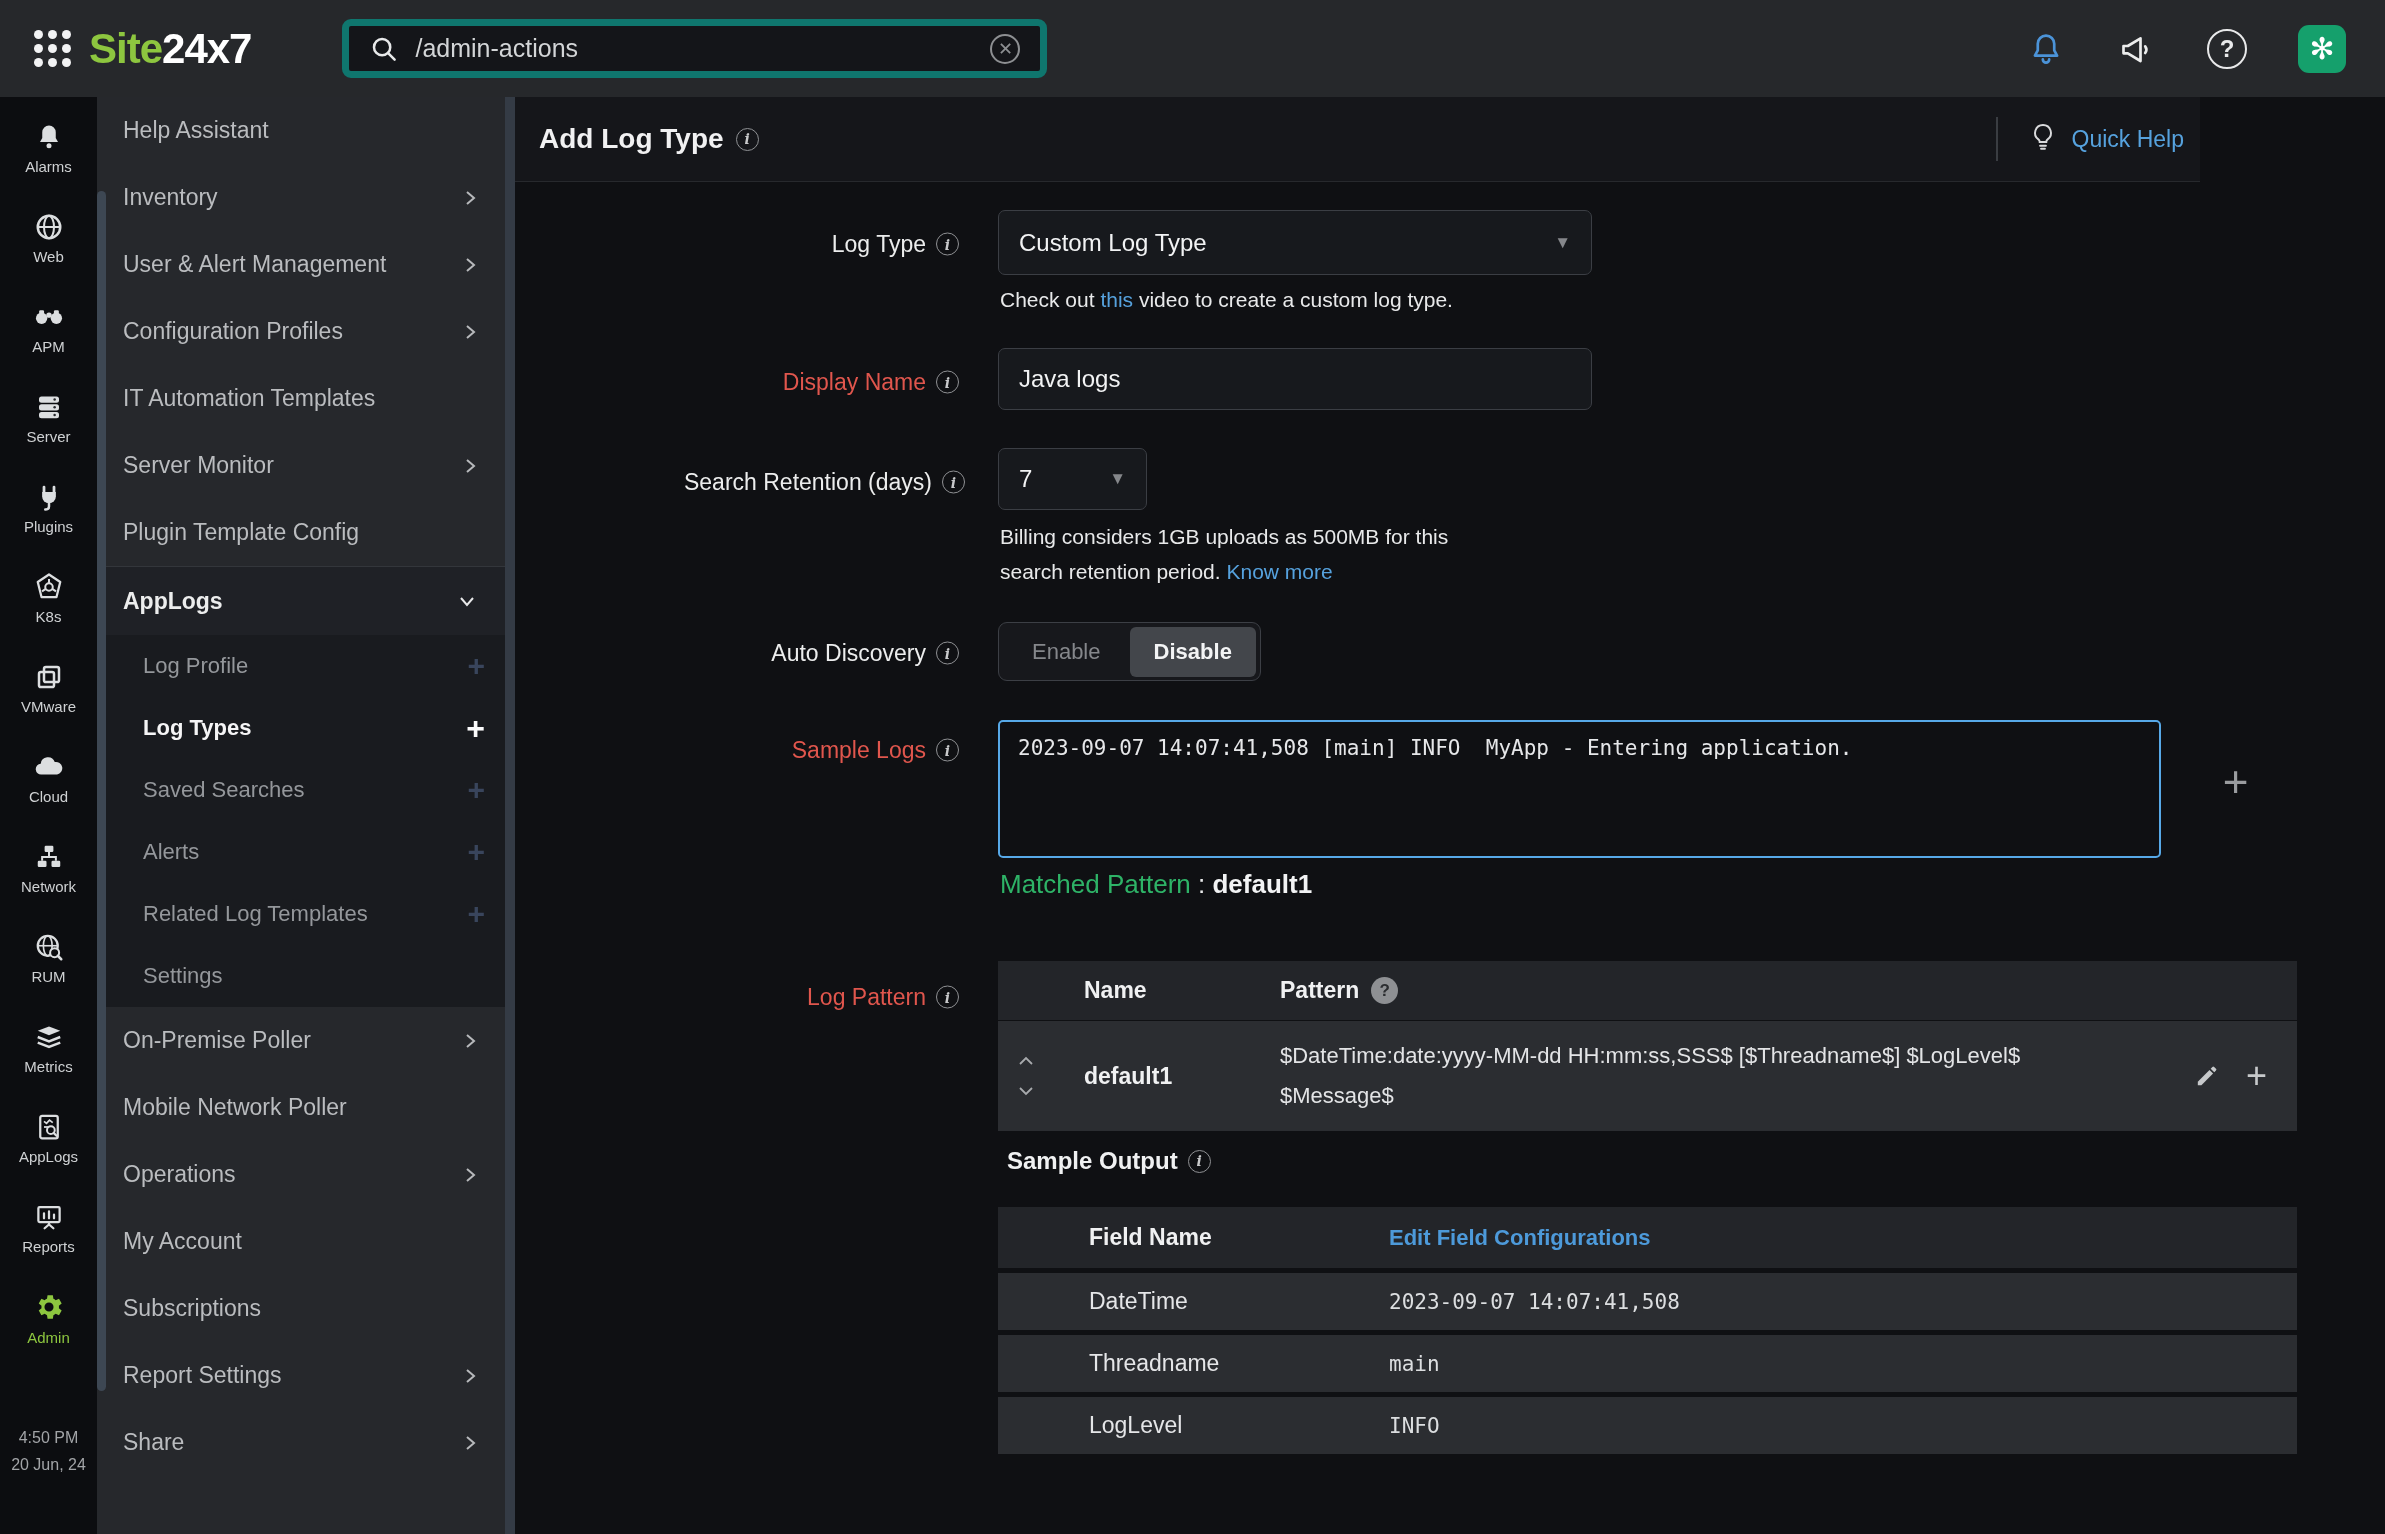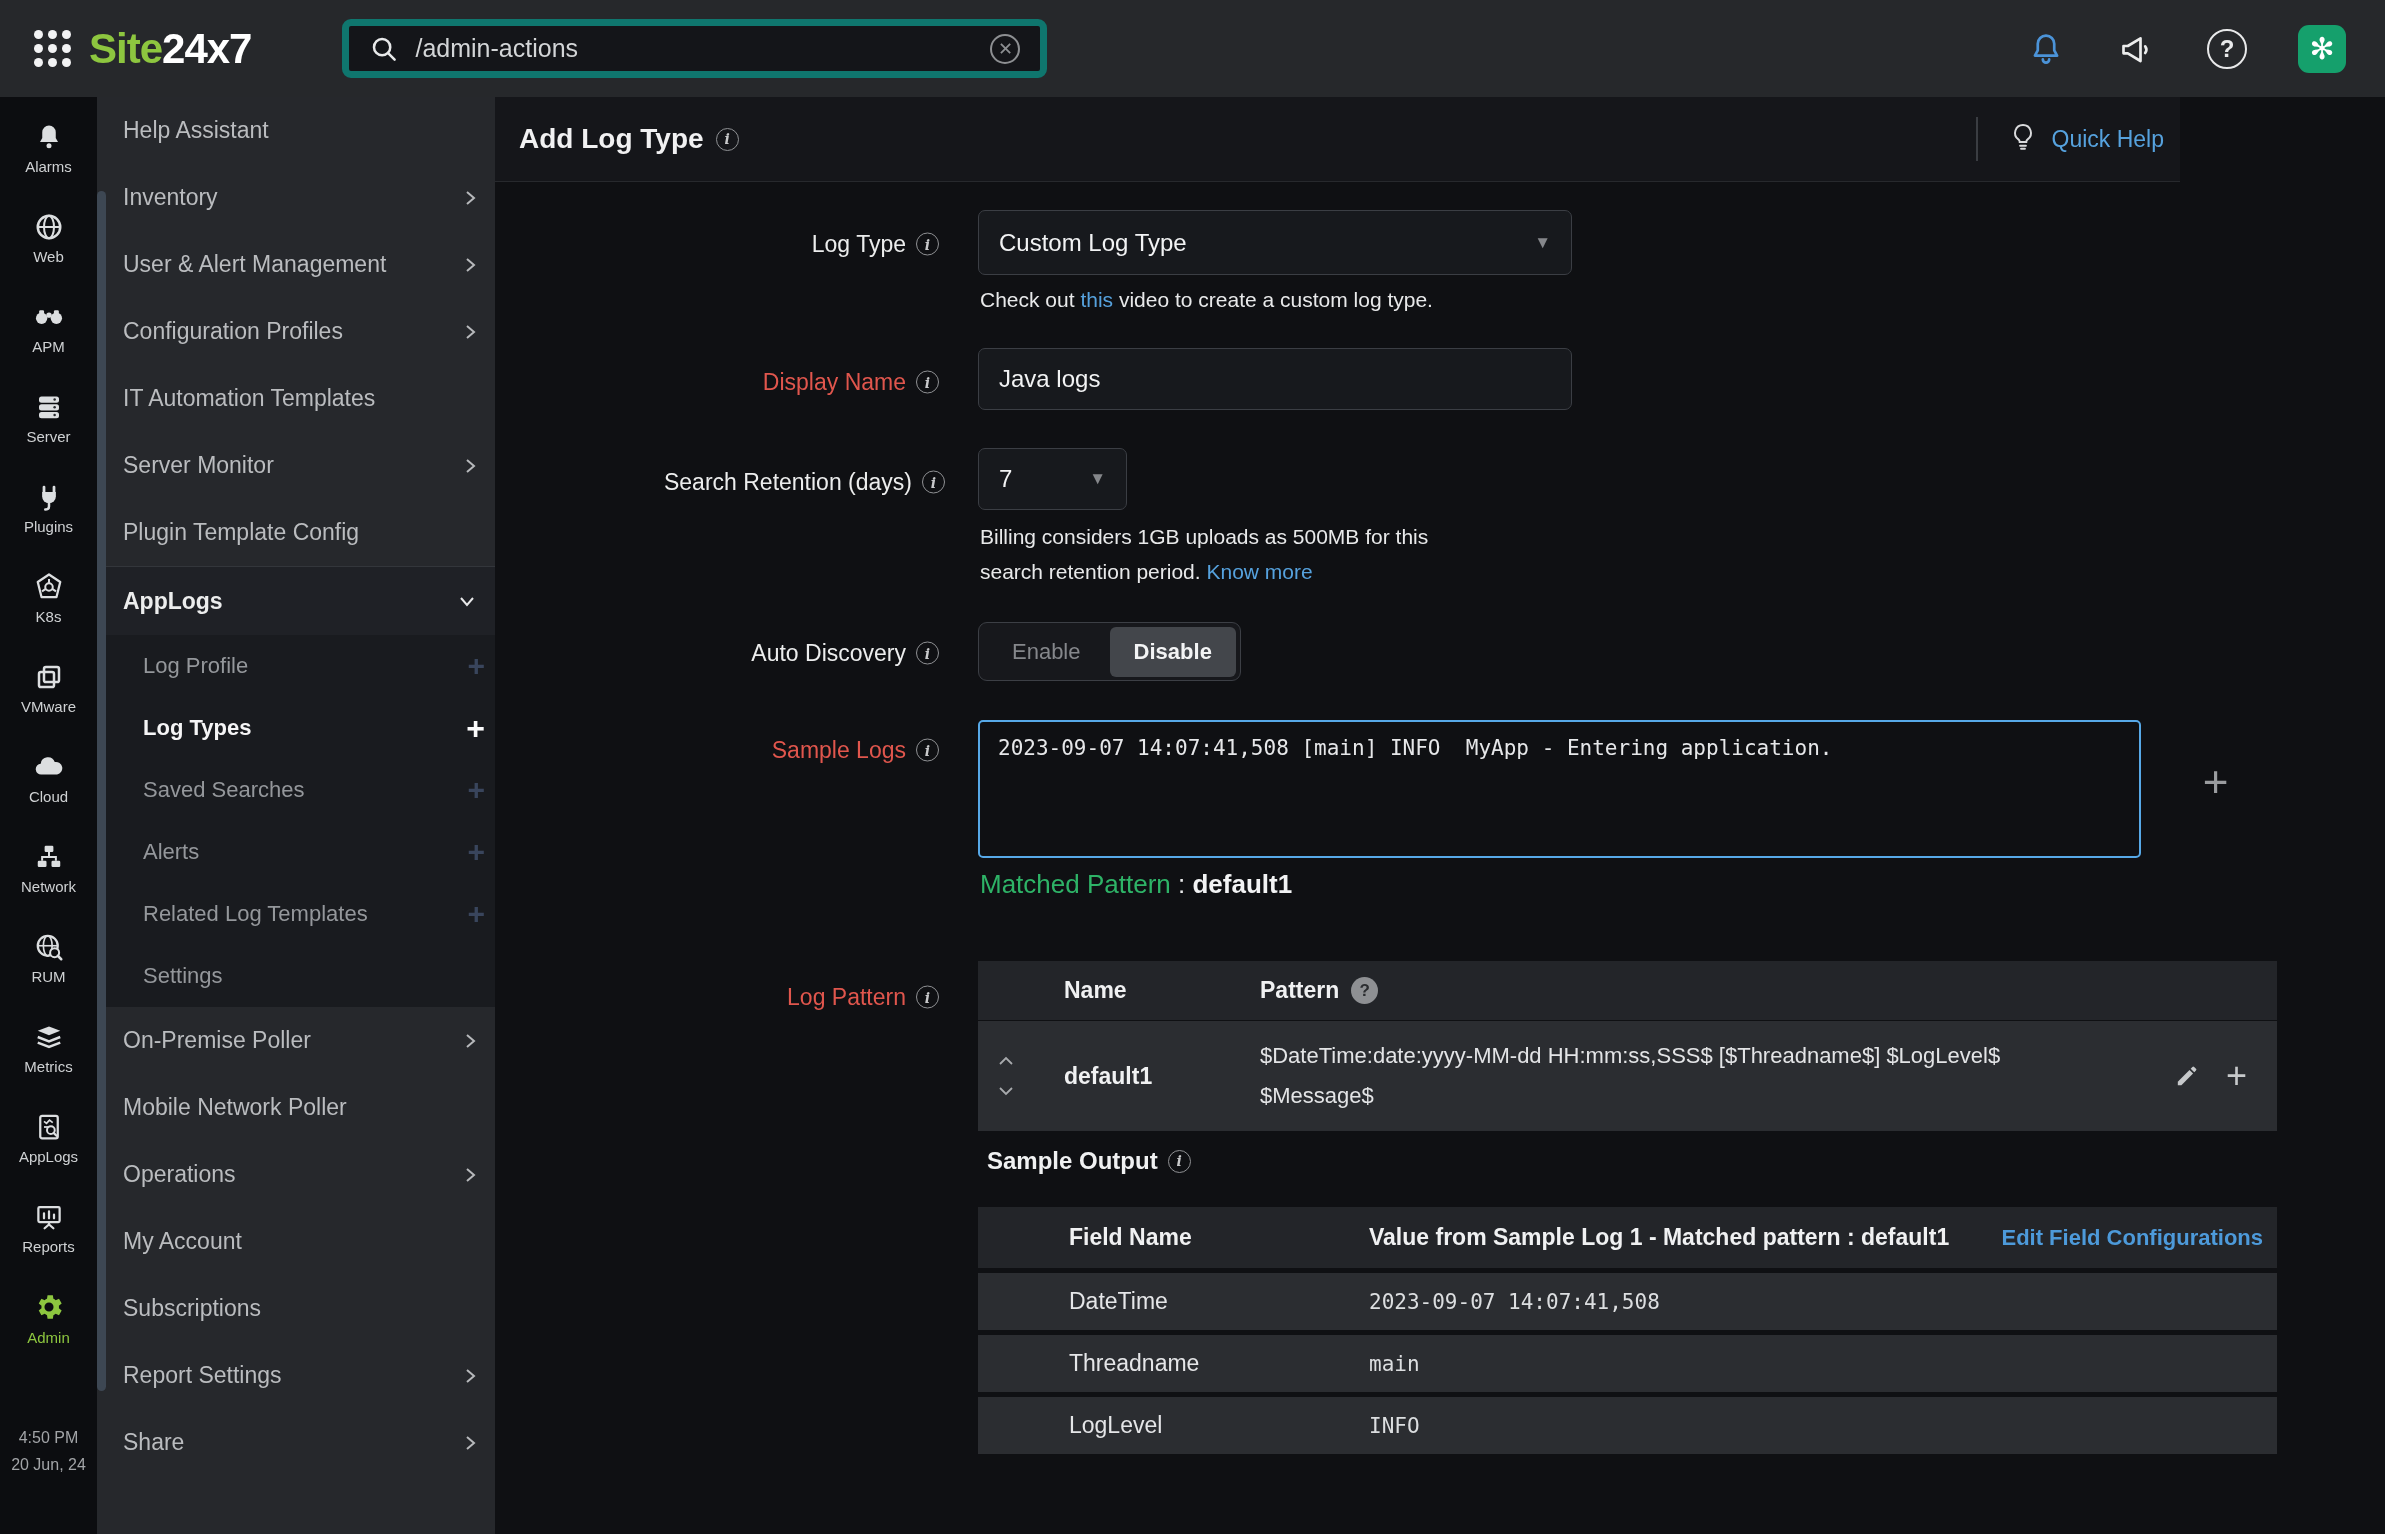--- a/index.html
+++ b/index.html
@@ -48,21 +48,21 @@
   .sb-applogs{ height:69px; background:#1f2126; border-top:1px solid #33363b;
     display:flex; align-items:center; justify-content:space-between; padding:0 36px 0 26px;
     font-size:23px; font-weight:700; color:#eceded; cursor:pointer;}
   .sb-sub{ background:#191b1f; }
   .sb-subitem{ height:62px; display:flex; align-items:center; justify-content:space-between;
     padding:0 30px 0 46px; font-size:22px; color:#94979b; cursor:pointer;}
   .sb-subitem.active{ color:#f5f5f6; font-weight:700; }
   .plus-dim{ font-size:30px; font-weight:700; color:#39455c; }
   .plus-bright{ font-size:32px; font-weight:700; color:#fbfbfc; }
   
-  .main{ position:absolute; left:495px; top:97px; width:1685px; height:1438px; background:#0f1013;}
+  .main{ position:absolute; left:515px; top:97px; width:1685px; height:1438px; background:#0f1013;}
   .main-header{ position:relative; height:85px; background:#15161a;
     border-bottom:1px solid #27292d; display:flex; align-items:center; padding:0 16px 0 24px;}
   .page-title{ font-size:28px; font-weight:700; color:#f1f1f2; }
   .qh{ margin-left:auto; display:flex; align-items:center; gap:14px; cursor:pointer;}
   .qh-divider{ width:2px; height:44px; background:#3a3d42; margin-right:16px;}
   .qh-label{ font-size:23px; color:#56a2de; }
   .main-body{ position:relative; width:1871px; height:1352px; }
   .flabel{ position:absolute; left:0; width:444px; display:flex; align-items:center;
     justify-content:flex-end; gap:10px; font-size:23px; color:#eceded; transform:translateY(-50%);}
   .flabel.req{ color:#e0564d; }
@@ -544,21 +544,20 @@
         </div>
       </div>
 
       <div class="so-title">
         <span>Sample Output</span>
         <span class="info-i">i</span>
       </div>
       <div class="stable">
         <div class="shead">
           <span class="sh-field">Field Name</span>
-          <span class="sh-value">Value from Sample Log 1 - Matched pattern : default1</span>
           <span class="sh-edit">Edit Field Configurations</span>
         </div>
         <div class="srow">
           <span class="sfield">DateTime</span>
           <span class="sval">2023-09-07 14:07:41,508</span>
         </div>
         <div class="srow">
           <span class="sfield">Threadname</span>
           <span class="sval">main</span>
         </div>

